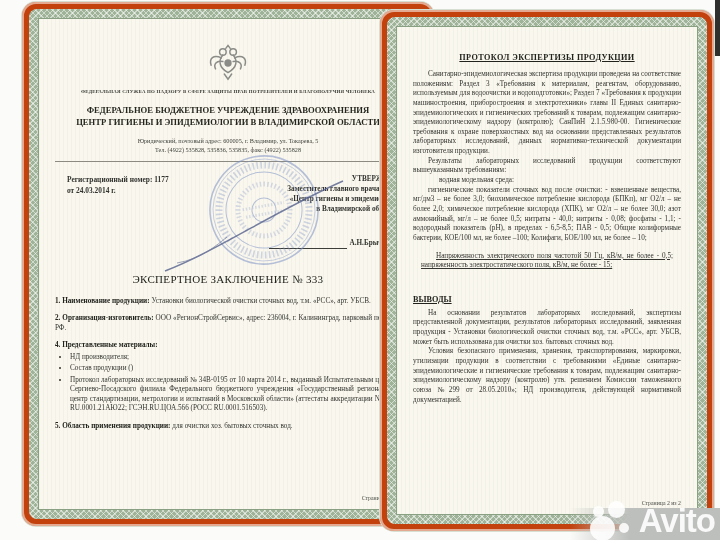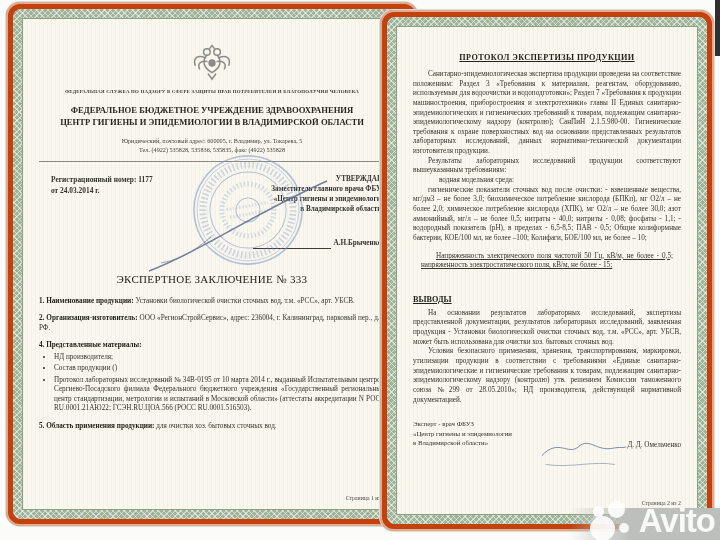--- a/index.html
+++ b/index.html
@@ -2,21 +2,21 @@
 <html><head>
 <meta charset="utf-8">
 <style>
   html,body{margin:0;padding:0;}
   body{width:720px;height:540px;background:#e9e9e7;}
   .photo{position:relative;width:720px;height:540px;background:#fbfbf9;overflow:hidden;
          font-family:"Liberation Serif",serif;color:#33332f;}
   
   .page{position:absolute;box-sizing:border-box;border-radius:14px;background:#c2410c;
         box-shadow:0 0 0 1px #d6dfd2, inset 0 0 0 2px rgba(255,255,255,.55);padding:7px;}
-  .page1{left:6px;top:2px;width:412px;height:524px;}
+  .page1{left:22px;top:2px;width:412px;height:524px;}
   .page2{left:380px;top:10px;width:334px;height:521px;}
   .lattice{height:100%;box-sizing:border-box;border-radius:8px;padding:9px;
       background:
         repeating-linear-gradient(45deg, rgba(255,255,255,.5) 0 1px, rgba(0,0,0,0) 1px 4px),
         repeating-linear-gradient(-45deg, rgba(255,255,255,.5) 0 1px, rgba(0,0,0,0) 1px 4px),
         #9fb399;}
   .paper{position:relative;height:100%;box-sizing:border-box;padding:10px 16px 8px;
       border:1px solid #8aa083;display:flex;flex-direction:column;
       background:
         repeating-linear-gradient(90deg, rgba(120,130,100,.05) 0 1px, rgba(0,0,0,0) 1px 4px),
@@ -200,32 +200,20 @@
           <p class="para j" style="margin:8px;text-decoration:underline;">Напряженность электрического поля частотой 50 Гц, кВ/м, не более - 0,5; напряженность электростатического поля, кВ/м, не более - 15;</p>
         </div>
 
         <div class="vyvody">ВЫВОДЫ</div>
 
         <div class="body-txt">
           <p class="para j" style="margin:0;">На основании результатов лабораторных исследований, экспертизы представленной документации, результатов лабораторных исследований, заявленная продукция - Установки биологической очистки сточных вод, т.м. «РСС», арт. УБСВ, может быть использована для очистки хоз. бытовых сточных вод.</p>
           <p class="para j" style="margin:0;">Условия безопасного применения, хранения, транспортирования, маркировки, утилизации продукции в соответствии с требованиями «Единые санитарно-эпидемиологические и гигиенические требования к товарам, подлежащим санитарно-эпидемиологическому надзору (контролю) утв. решением Комиссии таможенного союза №299 от 28.05.2010»; НД производителя, действующей нормативной документацией.</p>
         </div>
 
-        <div class="expert-row">
-          <div class="expert-left">
-            <div>Эксперт - врач ФБУЗ</div>
-            <div>«Центр гигиены и эпидемиологии</div>
-            <div>в Владимирской области»</div>
-          </div>
-          <svg class="squiggle" viewBox="0 0 150 54">
-            <path d="M14 36 C40 8 56 36 72 22 C90 6 100 30 128 24 C138 22 144 24 148 22" fill="none" stroke="#6c7c9d" stroke-width="1.4"></path>
-            <path d="M20 50 C60 56 96 44 130 50" fill="none" stroke="#6c7c9d" stroke-width="1.1" opacity=".8"></path>
-          </svg>
-          <div class="expert-name">Д. Д. Омельченко</div>
-        </div>
 
         <div class="footer">Страница 2 из 2</div>
       </div>
     </div>
   </div>
 
   <div class="edge-mark"></div>
   <div class="gray-patch"></div>
 
   <div class="watermark">

